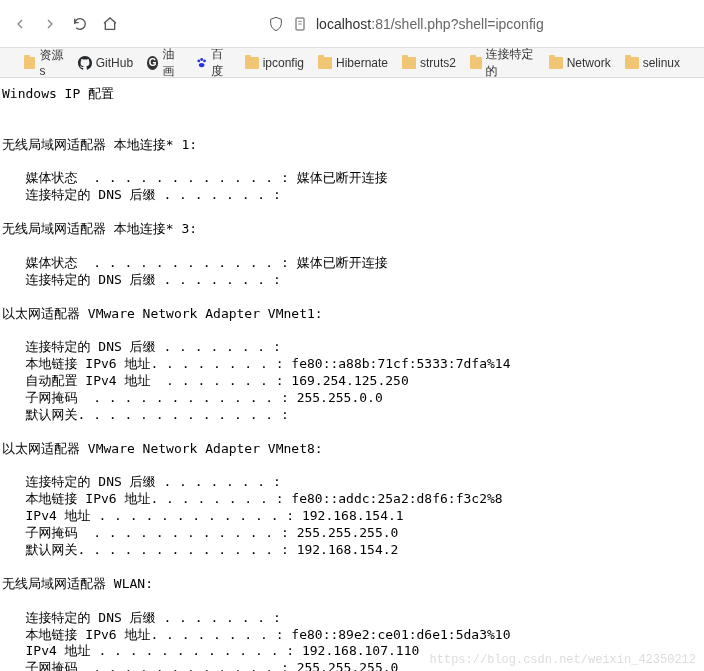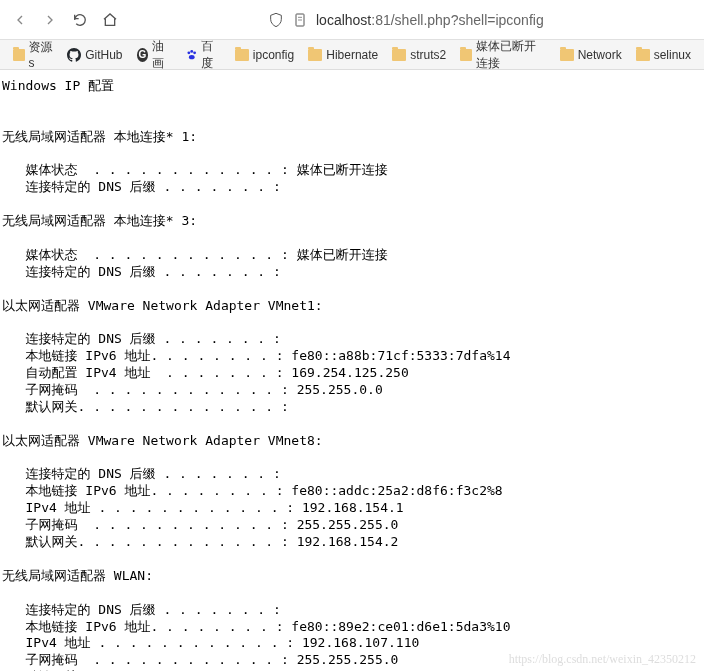--- a/index.html
+++ b/index.html
@@ -1,35 +1,35 @@
 <!DOCTYPE html>
 <html><head>
   <meta charset="utf-8">
   <style>
     * { margin: 0; padding: 0; box-sizing: border-box; }
     body { font-family: Arial, sans-serif; font-size: 13px; background: #fff; width: 704px; height: 671px; overflow: hidden; position: relative; }
     
-    .nav-bar { display: flex; align-items: center; height: 40px; padding: 0 8px; gap: 6px; border-bottom: 1px solid #e0e0e0; }
+    .nav-bar { display: flex; align-items: center; height: 48px; padding: 0 8px; gap: 6px; border-bottom: 1px solid #e0e0e0; }
     .nav-btn { width: 24px; height: 24px; display: flex; align-items: center; justify-content: center; color: #555; cursor: pointer; }
     .nav-btn svg { width: 16px; height: 16px; }
     .url-icons { display: flex; align-items: center; gap: 8px; margin-left: 140px; color: #555; }
     .url-text { color: #666; font-size: 14px; }
     .url-text .host { color: #333; }
     
-    .bookmarks { display: flex; align-items: center; height: 30px; padding: 0 13px; gap: 14px; border-bottom: 1px solid #ddd; background: #f5f5f5; }
+    .bookmarks { display: flex; align-items: center; height: 30px; padding: 0 24px; gap: 14px; border-bottom: 1px solid #ddd; background: #f5f5f5; }
     .bm-item { display: flex; align-items: center; gap: 4px; font-size: 12px; color: #333; cursor: pointer; }
     .folder-icon { width: 14px; height: 12px; background: #f0c674; border-radius: 1px; position: relative; }
     .folder-icon::before { content: ""; position: absolute; top: -2px; left: 0; width: 6px; height: 2px; background: #f0c674; border-radius: 1px 1px 0 0; }
     .gh-icon { width: 14px; height: 14px; }
     .oil-icon { width: 14px; height: 14px; background: #333; border-radius: 50%; display: flex; align-items: center; justify-content: center; color: #fff; font-size: 10px; font-weight: bold; }
     .baidu-icon { width: 14px; height: 14px; }
     
     .content { padding: 8px 2px 0 2px; font-family: "SimSun", "宋体", monospace; font-size: 13px; line-height: 1.3; white-space: pre; color: #000; }
     
-    .watermark { position: absolute; bottom: 4px; right: 8px; color: #ddd; font-size: 12px; font-family: Liberation Serif, serif; }
+    .watermark { position: absolute; bottom: 4px; right: 8px; color: #ddd; font-size: 12px; font-family: Liberation Mono, monospace; }
   </style>
 </head>
 <body>
 
 <div class="nav-bar">
   <div class="nav-btn">
     <svg viewBox="0 0 24 24">
         <path d="M15 6l-6 6 6 6" stroke="#888" stroke-width="2" fill="none"></path>
       </svg>
   </div>
@@ -92,21 +92,21 @@
     <div class="bm-item">
       <span class="folder-icon"></span>
       <span>Hibernate</span>
     </div>
     <div class="bm-item">
       <span class="folder-icon"></span>
       <span>struts2</span>
     </div>
     <div class="bm-item">
       <span class="folder-icon"></span>
-      <span>媒体已断开连接</span>
+      <span>连接特定的</span>
     </div>
     <div class="bm-item">
       <span class="folder-icon"></span>
       <span>Network</span>
     </div>
     <div class="bm-item">
       <span class="folder-icon"></span>
       <span>selinux</span>
     </div>
   </div>

